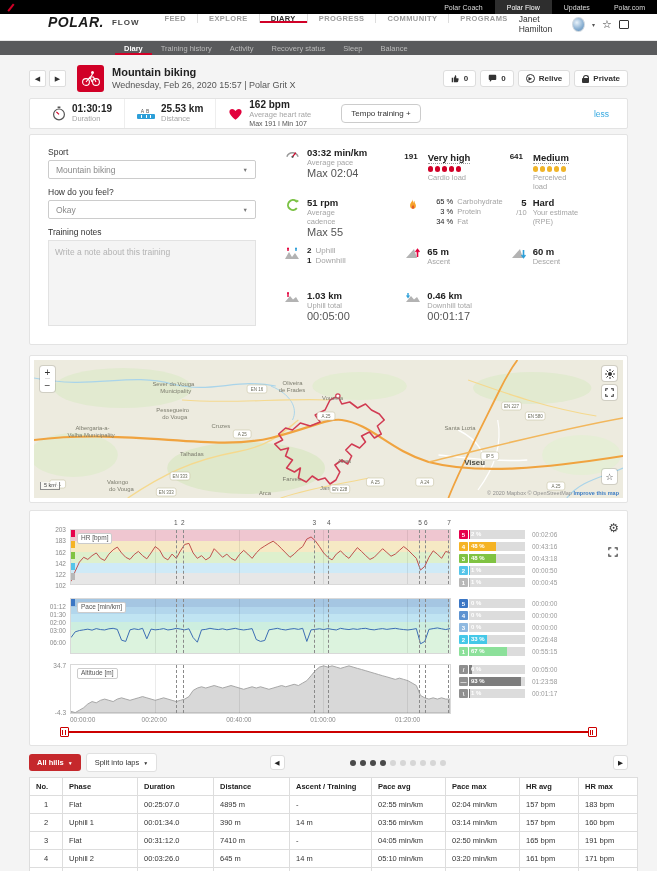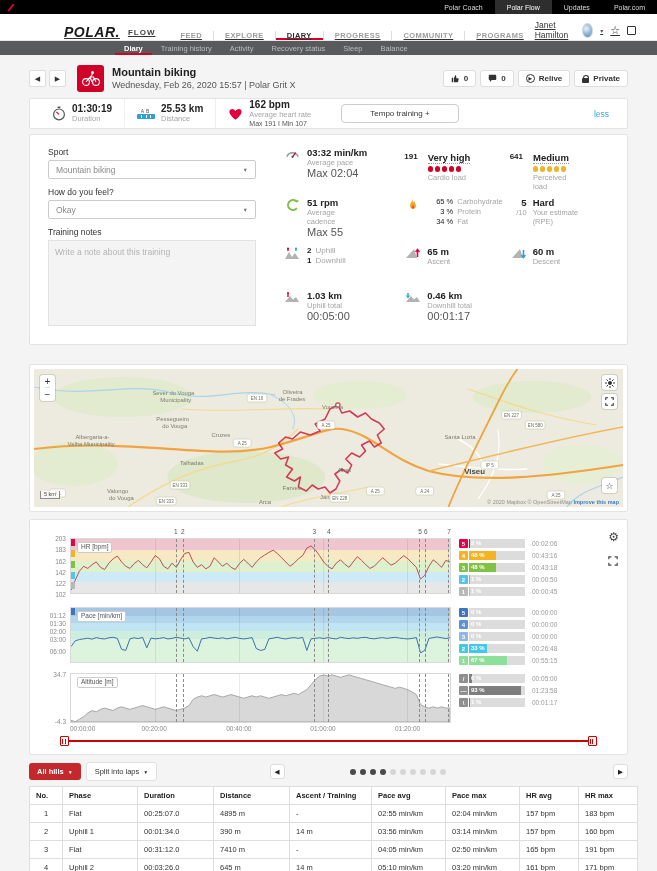--- a/index.html
+++ b/index.html
@@ -5,21 +5,21 @@
   * { margin:0; padding:0; box-sizing:border-box; }
   html,body { width:657px; }
   body { font-family:"Liberation Sans", sans-serif; background:#f4f4f4; color:#333; width:657px; }
 
   
   .topbar { background:#000; height:14px; display:flex; justify-content:flex-end; align-items:stretch; }
   .topbar-item { color:#ddd; font-size:7px; padding:0 12px; display:flex; align-items:center; }
   .topbar-item.active { background:#2e2e2e; color:#fff; }
 
   
-  .mainnav { background:#fff; height:27px; display:flex; align-items:flex-end; padding:0 28px 0 64px; border-bottom:1px solid #e8e8e8;text-decoration:underline; }
+  .mainnav { background:#fff; height:27px; display:flex; align-items:flex-start; padding:0 28px 0 48px; border-bottom:1px solid #e8e8e8; }
   .logo-wrap { display:flex; align-items:center; margin-right:14px; }
   .logo { font-size:14px; font-weight:bold; font-style:italic; letter-spacing:.5px; color:#1a1a1a; position:relative; }
   .logo-slash { position:absolute; left:10px; top:3px; width:1.6px; height:9px; background:#d10027; transform:rotate(38deg); }
   .logo-flow { font-size:8px; letter-spacing:1px; color:#444; margin-left:8px; font-weight:bold; }
   .nav-items { display:flex; align-items:stretch; }
   .nav-item { font-size:7.5px; font-weight:bold; color:#9b9b9b; letter-spacing:.4px; display:flex; align-items:center; padding:0 11px; position:relative; }
   .nav-item.active { color:#2b2b2b; box-shadow:inset 0 -2px 0 #d10027; }
   .nav-sep { width:1px; height:9px; background:#ddd; align-self:center; }
   .nav-right { margin-left:auto; display:flex; align-items:center; gap:7px; }
   .user-name { font-size:8.5px; color:#333; }
@@ -52,28 +52,28 @@
   .card { background:#fff; border:1px solid #e3e3e3; border-radius:2px; }
 
   
   .summary { display:flex; align-items:center; height:31px; padding:0 10px; margin-bottom:5px; }
   .sum-cell { display:flex; align-items:center; gap:6px; padding:0 12px; height:100%; }
   .sum-cell + .sum-cell { border-left:1px solid #eee; }
   .sum-val { font-size:10px; font-weight:bold; color:#222; line-height:1.15; }
   .sum-lab { font-size:7.5px; color:#a5a5a5; line-height:1.15; }
   .sum-sub { font-size:7px; color:#555; line-height:1.15; }
   .kcal .sum-val, .kcal .sum-lab { border-bottom:1px solid #f5a623; }
-  .tempo-btn { margin-left:18px; background:#fff; border:1px solid #ccc; border-radius:4px; font-size:8px; color:#333; padding:4px 28px; }
+  .tempo-btn { margin-left:18px; background:#fff; border:1px solid #ccc; border-radius:4px; font-size:8px; color:#333; padding:4px 9px; }
   .less-link { margin-left:auto; font-size:8.5px; color:#36a9e1; padding-right:8px; }
   .ab-row { font-size:5px; color:#555; letter-spacing:2px; text-align:center; }
   .ruler { width:18px; height:5px; background:#2d9fd8; border-radius:1px; display:flex; justify-content:space-evenly; align-items:center; }
   .ruler i { width:1px; height:3px; background:#fff; }
 
   
-  .details { display:flex; padding:12px 18px 14px 18px; margin-bottom:19px; }
+  .details { display:flex; padding:12px 18px 14px 18px; margin-bottom:10px; }
   .form-col { width:208px; }
   .form-label { font-size:8.5px; color:#333; margin:8px 0 3px 0; }
   .form-label:first-child { margin-top:0; }
   .selectbox { border:1px solid #ccc; border-radius:2px; height:19px; display:flex; align-items:center; justify-content:space-between; padding:0 7px; font-size:8.5px; color:#8a8a8a; background:#fff; }
   .selectbox .dd { font-size:5.5px; color:#777; }
   .notes { background:#f4f4f4; border:1px solid #e2e2e2; width:100%; height:86px; font-size:8.5px; color:#555; padding:6px; resize:none; font-family:"Liberation Sans",sans-serif; }
   .notes::placeholder { color:#b3b3b3; }
   .stats-grid { flex:1; display:grid; grid-template-columns:1.15fr 1fr 1fr; grid-auto-rows:minmax(38px,auto); padding-left:28px; column-gap:6px; row-gap:4px; }
   .stat { display:flex; gap:6px; align-items:flex-start; }
   .stat-ico { width:17px; flex:0 0 17px; display:flex; justify-content:center; padding-top:1px; }

